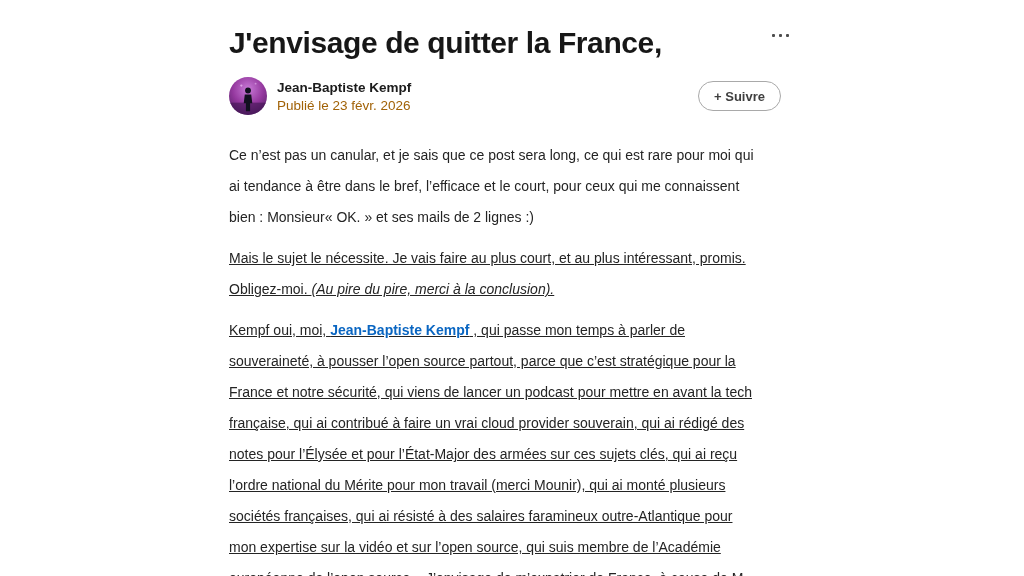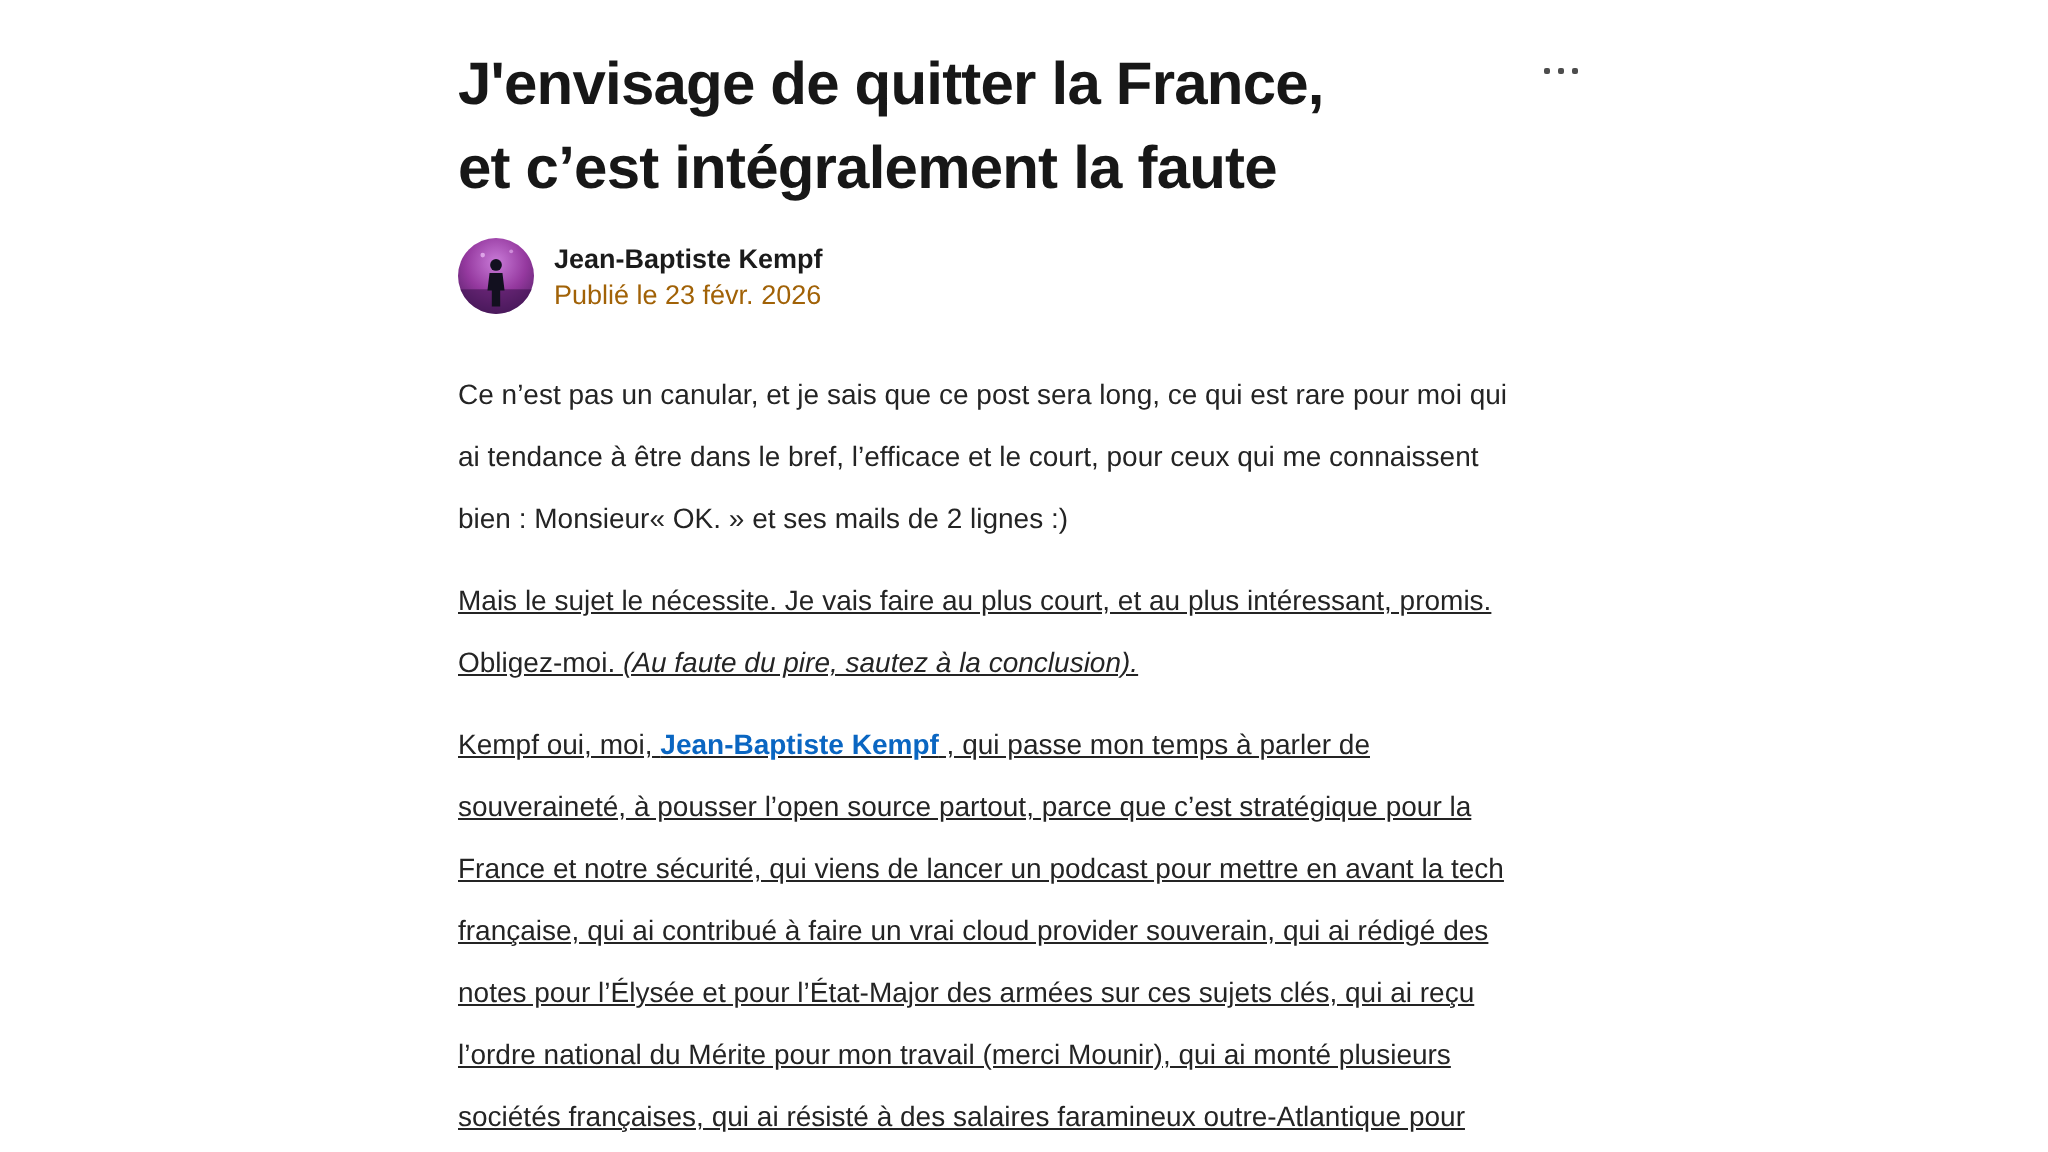--- a/index.html
+++ b/index.html
@@ -94,21 +94,20 @@
   .em { font-style: italic; }
 </style>
 </head>
 <body>
 
 <div class="column">
 
   <div class="title-row">
     <h1 class="article-title">
       <div>J'envisage de quitter la France,</div>
-      <div>et c’est intégralement la faute</div>
     </h1>
     <button class="more-btn">
       <span class="dot"></span>
       <span class="dot"></span>
       <span class="dot"></span>
     </button>
   </div>
 
   <div class="author-row">
     <div class="avatar">
@@ -125,28 +124,29 @@
         <circle cx="13" cy="9" r="1.2" fill="#e8b6f2" opacity="0.8"></circle>
         <circle cx="28" cy="7" r="1" fill="#e8b6f2" opacity="0.6"></circle>
         <circle cx="20" cy="14.2" r="3.1" fill="#12101f"></circle>
         <path d="M16.6 18.4 h6.8 l1.1 9.2 h-2.3 v8.4 h-4.4 v-8.4 h-2.3 z" fill="#12101f"></path>
       </svg>
     </div>
     <div class="author-meta">
       <div class="author-name">Jean-Baptiste Kempf</div>
       <div class="publish-date">Publié le 23 févr. 2026</div>
     </div>
+    <button class="follow-btn">+ Suivre</button>
   </div>
 
   <div class="body-text">
     <p>Ce n’est pas un canular, et je sais que ce post sera long, ce qui est rare pour moi qui
 ai tendance à être dans le bref, l’efficace et le court, pour ceux qui me connaissent
 bien : Monsieur« OK. » et ses mails de 2 lignes :)</p>
     <p><span>Mais le sujet le nécessite. Je vais faire au plus court, et au plus intéressant, promis.
-Obligez-moi. </span><span class="em">(Au faute du pire, sautez à la conclusion).</span></p>
+Obligez-moi. </span><span class="em">(Au pire du pire, merci à la conclusion).</span></p>
     <p><span>Kempf oui, moi, </span><a class="inline-link">Jean-Baptiste Kempf</a><span> , qui passe mon temps à parler de
 souveraineté, à pousser l’open source partout, parce que c’est stratégique pour la
 France et notre sécurité, qui viens de lancer un podcast pour mettre en avant la tech
 française, qui ai contribué à faire un vrai cloud provider souverain, qui ai rédigé des
 notes pour l’Élysée et pour l’État-Major des armées sur ces sujets clés, qui ai reçu
 l’ordre national du Mérite pour mon travail (merci Mounir), qui ai monté plusieurs
 sociétés françaises, qui ai résisté à des salaires faramineux outre-Atlantique pour
 mon expertise sur la vidéo et sur l’open source, qui suis membre de l’Académie
 européenne de l’open source... J’envisage de m’expatrier de France, à cause de M.
 </span><a class="inline-link">Gerald Darmanin</a><span> .</span></p>

